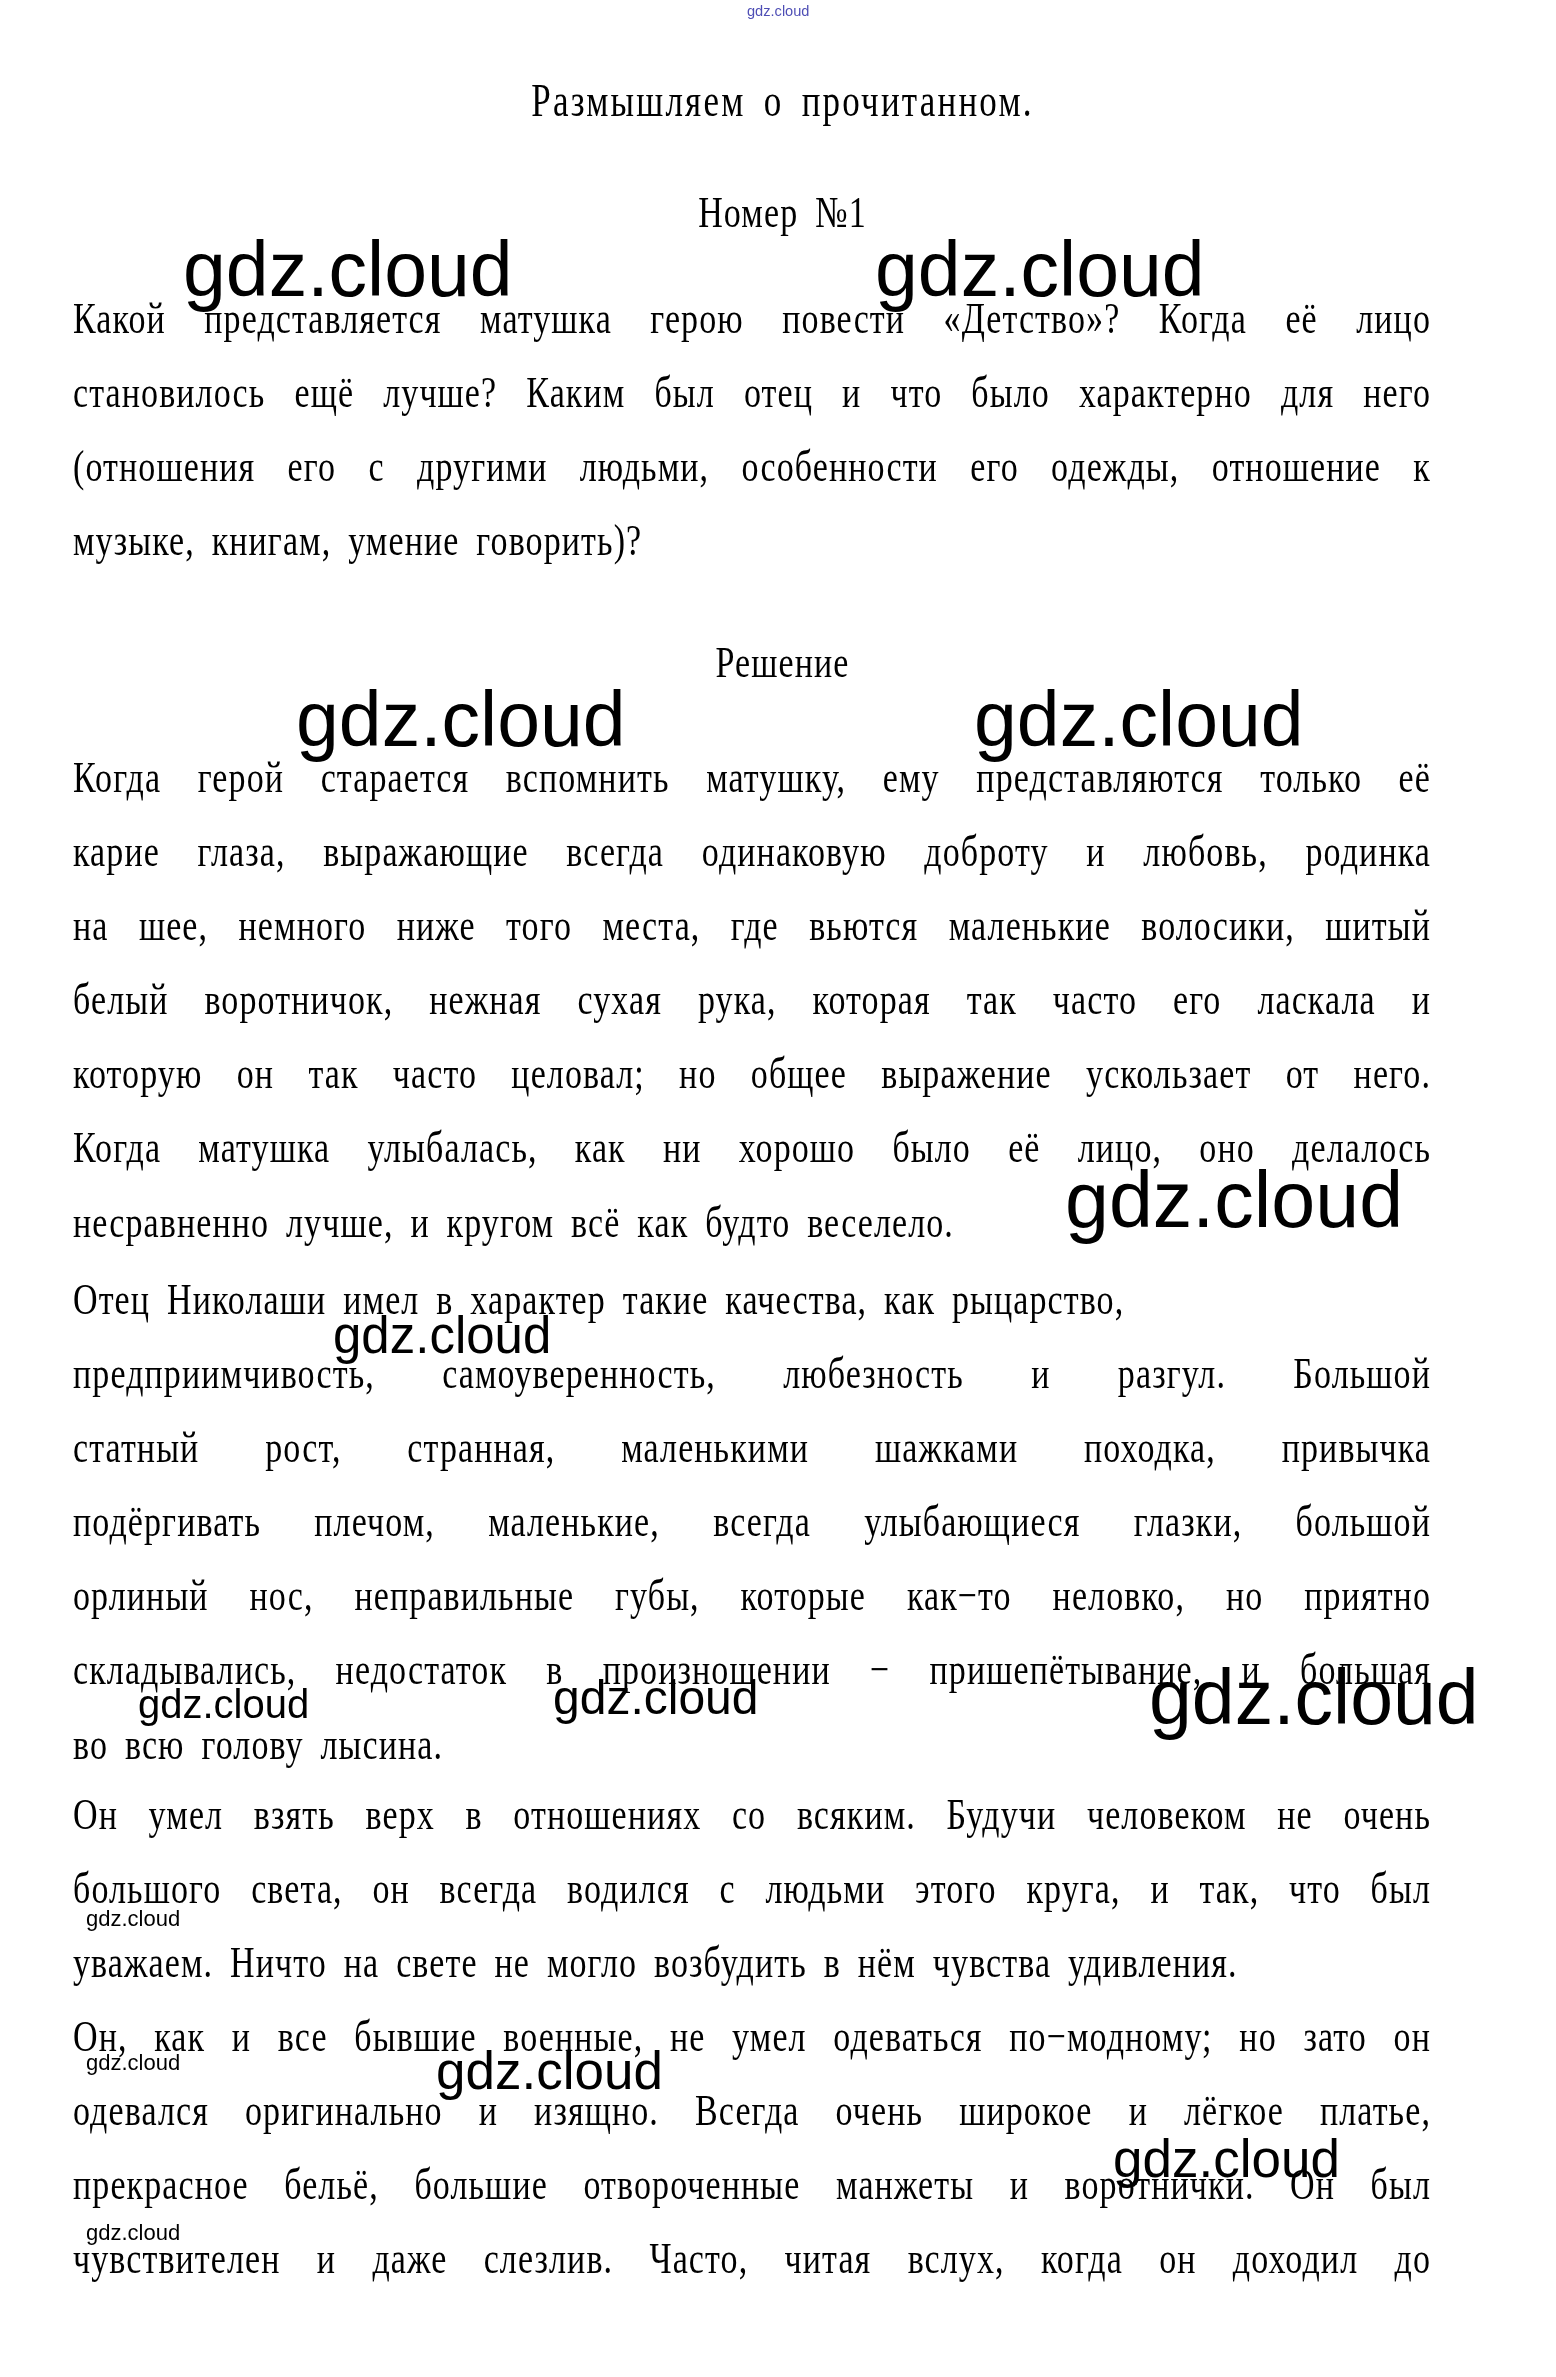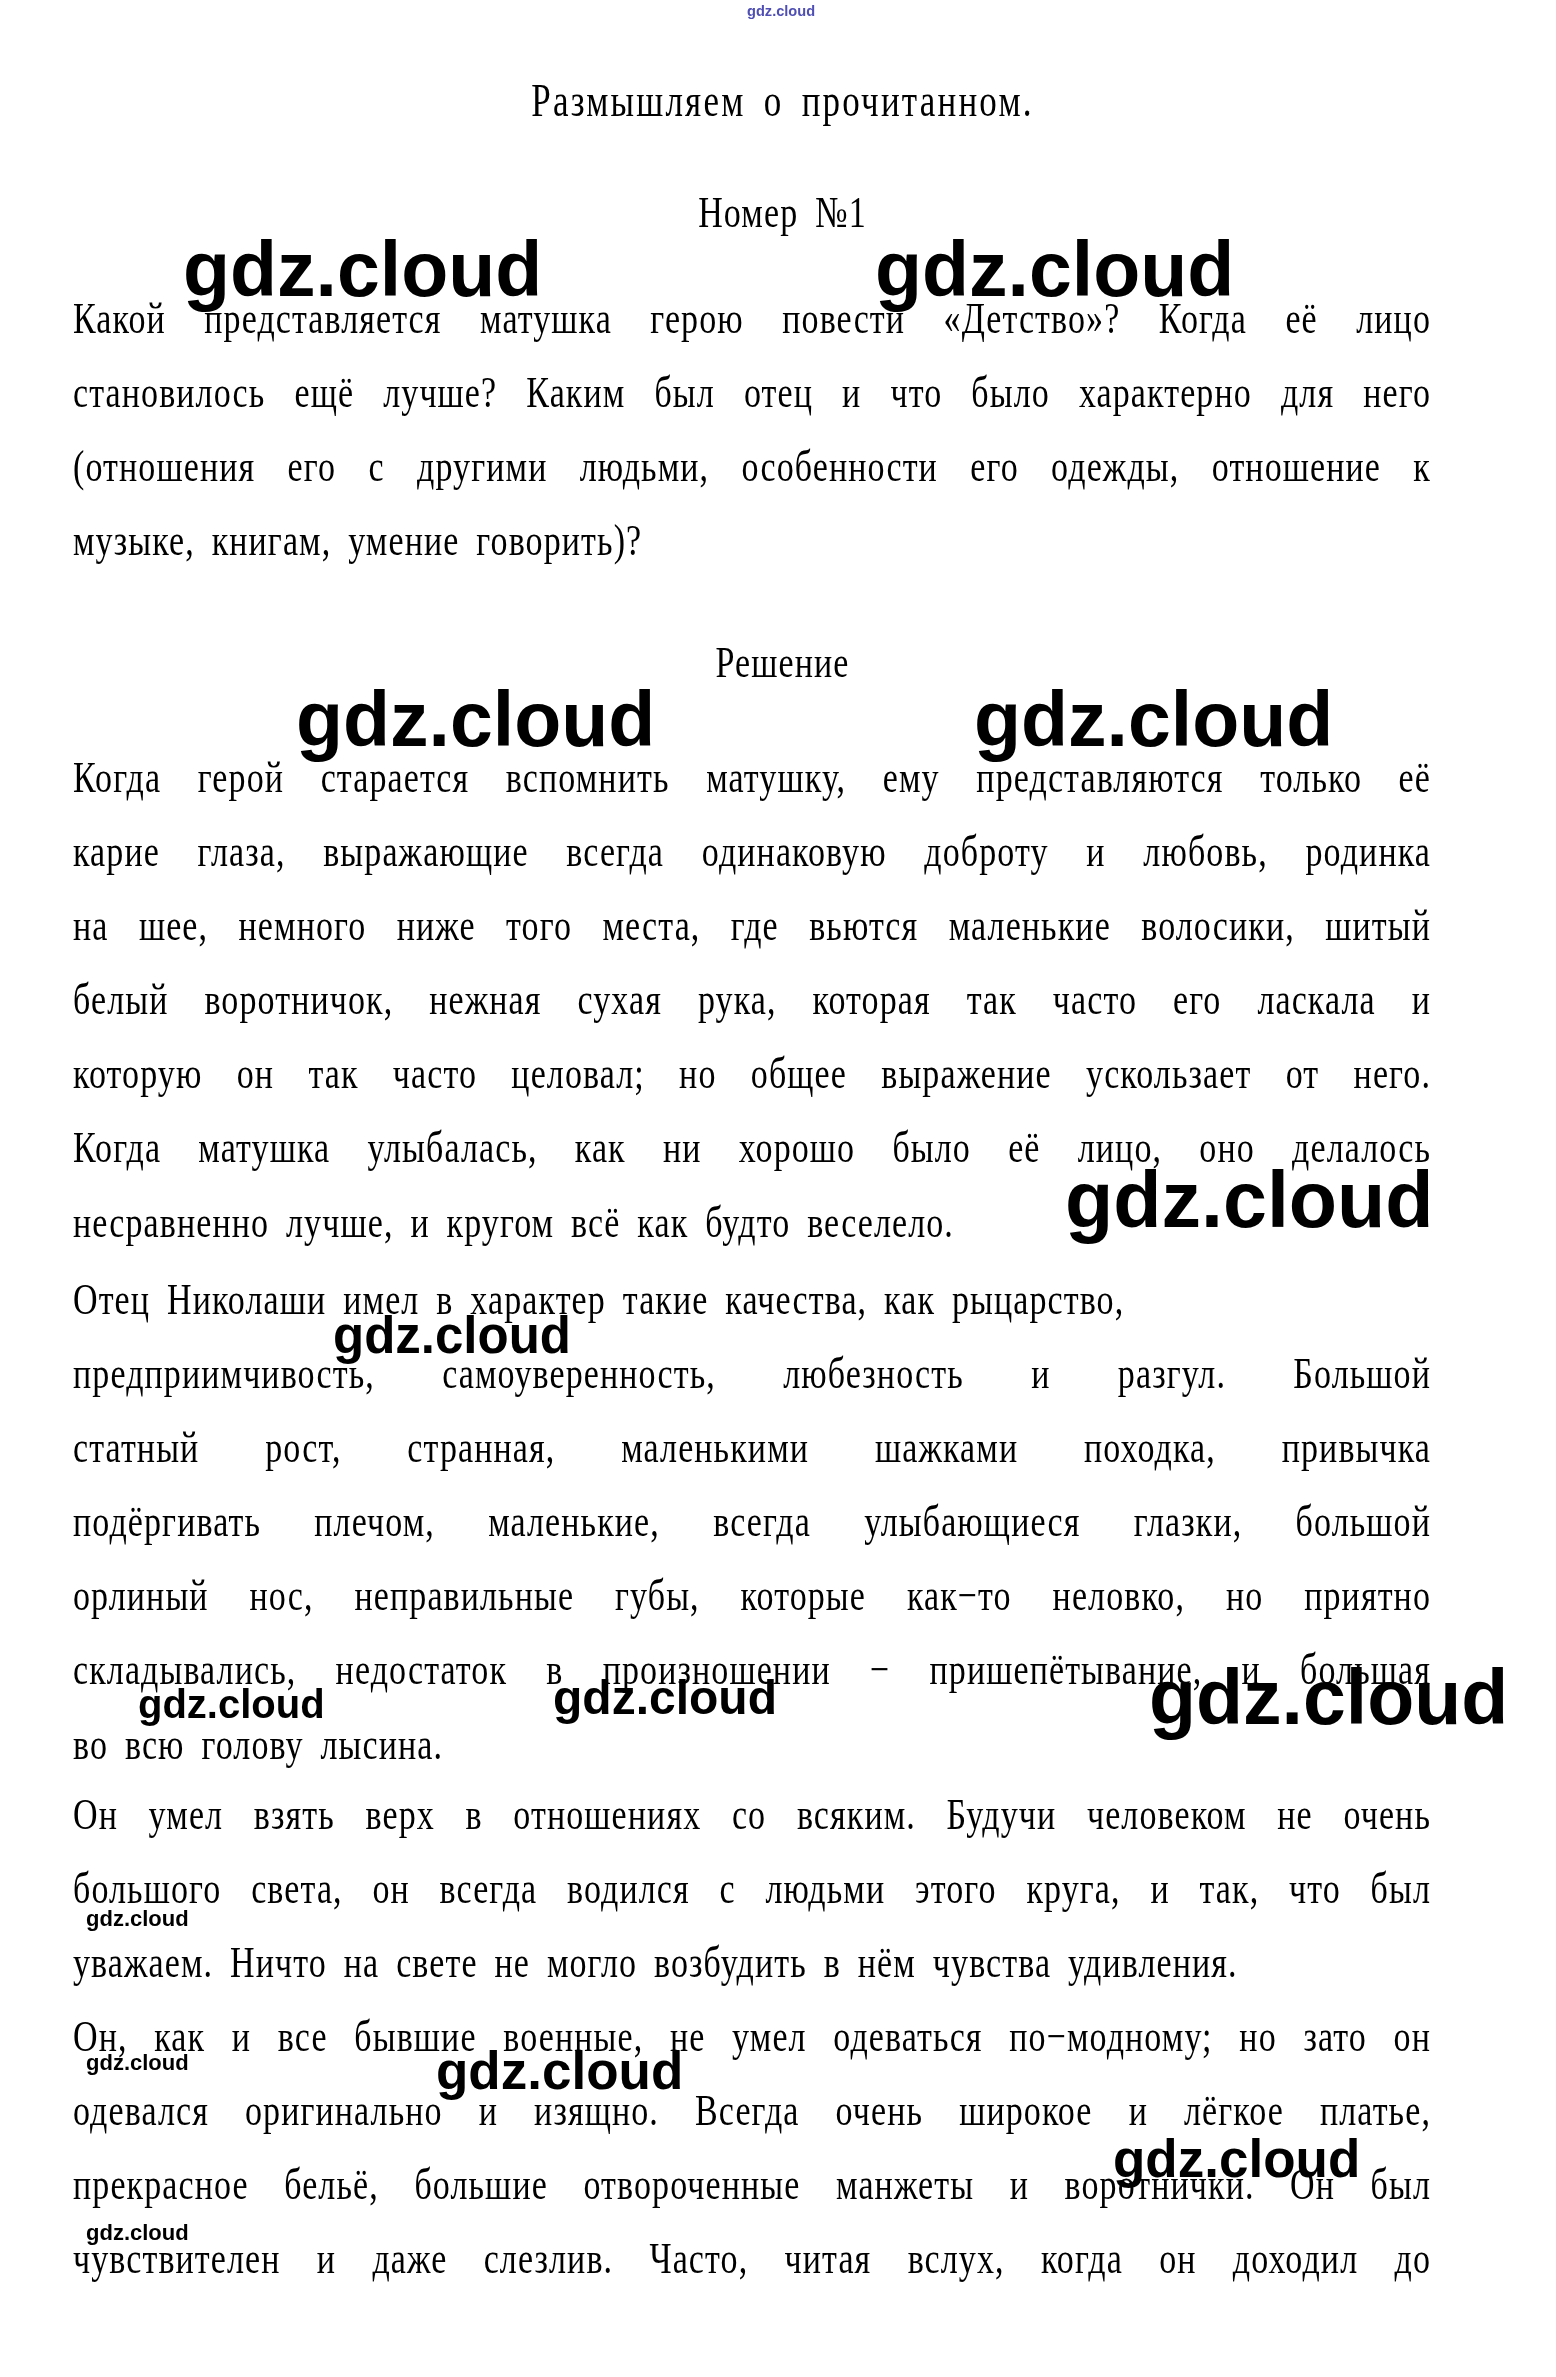--- a/index.html
+++ b/index.html
@@ -28,21 +28,21 @@
   #answer-p1{top:740px;}
   #answer-p2{top:1262px;}
   #answer-p3{top:1777px;}
   #answer-p4{top:1999px;}
   #page-title{top:64px;}
   #task-number{top:175px;}
   #solution-heading{top:625px;}
   
   .wm{
     position:absolute;font-family:"Liberation Sans", sans-serif;
-    font-weight:bold;line-height:1;white-space:nowrap;color:#000;z-index:0;
+    font-weight:normal;line-height:1;white-space:nowrap;color:#000;z-index:0;
   }
   .wm-blue{color:#3b3bad;opacity:.9;}
   .text-block,.heading{z-index:1;}
 </style>
 </head>
 <body>
 
 <div class="heading" id="page-title">
   <div class="txt-line">Размышляем о прочитанном.</div>
 </div>

